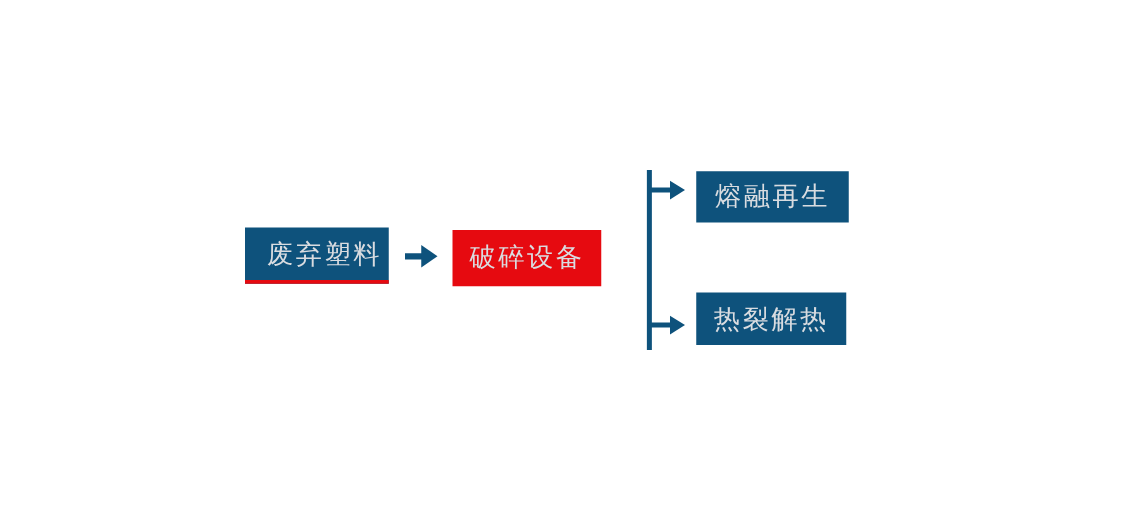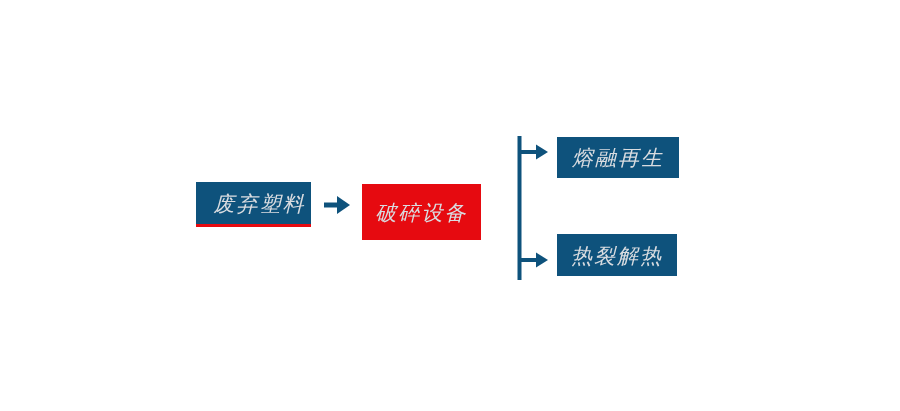--- a/index.html
+++ b/index.html
@@ -19,27 +19,26 @@
   .node{
     position:absolute;
     display:flex;align-items:center;justify-content:center;
     color:var(--label-text);
     font-size:21px;
     letter-spacing:2px;
     font-weight:400;
     text-align:center;
     line-height:1;
     user-select:none;
-    font-style:italic;
   }
   .node-blue{background:var(--primary-blue);}
   .node-red{background:var(--accent-red);}
   .node-underline-red{border-bottom:3px solid var(--accent-red);}
   #node-waste-plastic{left:196px;top:182px;width:115px;height:45px;padding-left:12px;}
-  #node-crushing-equipment{left:362px;top:184px;width:119px;height:56px;}
+  #node-crushing-equipment{left:362px;top:184px;width:119px;height:45px;}
   #node-melt-regeneration{left:557px;top:137px;width:122px;height:41px;}
   #node-pyrolysis-heat{left:557px;top:234px;width:120px;height:42px;}
   .connector{position:absolute;display:block;}
   #main-arrow{left:324px;top:195px;}
   #branch-connector{left:515px;top:134px;}
 </style>
 </head>
 <body>
 
 <div class="canvas">

